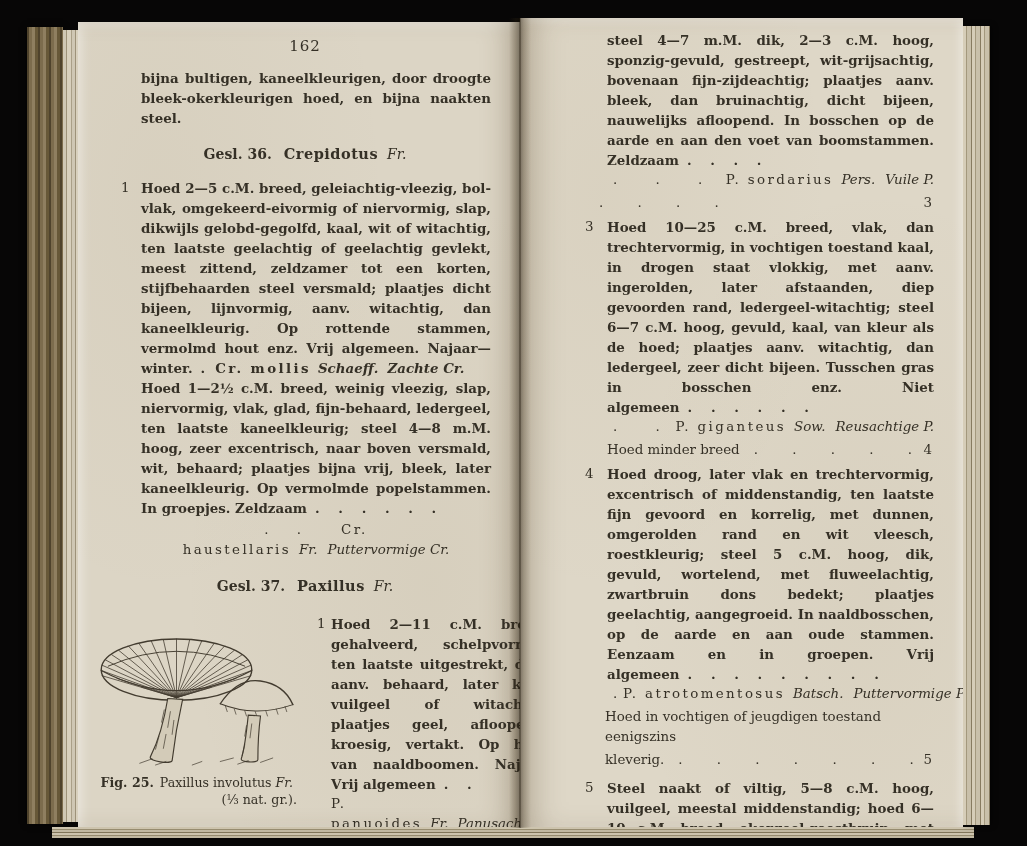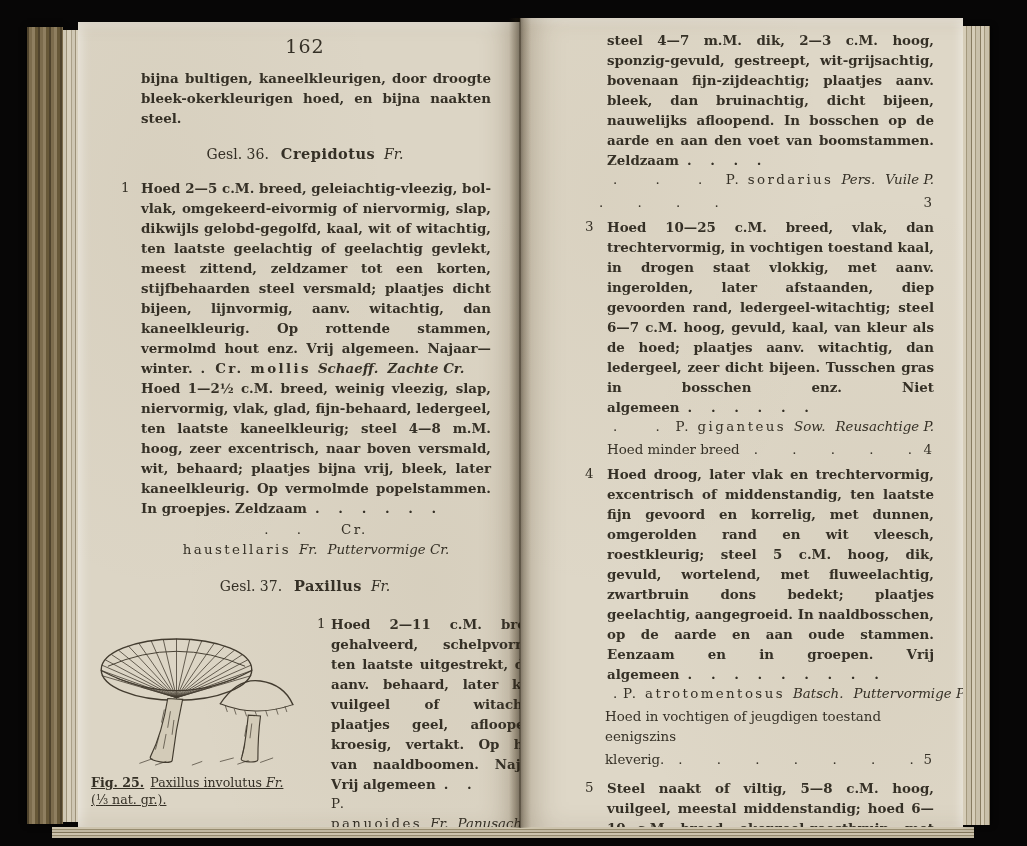--- a/index.html
+++ b/index.html
@@ -48,26 +48,26 @@
     position:absolute; left:509px; top:18px; width:22px; height:810px;
     background:
       linear-gradient(90deg, transparent 46%, rgba(30,22,8,.75) 50%, transparent 54%),
       linear-gradient(90deg, rgba(50,38,18,0) 0%, rgba(50,38,18,.28) 32%, rgba(28,20,8,.4) 50%, rgba(50,38,18,.22) 68%, rgba(50,38,18,0) 100%);
   }
 
   .inner { position:absolute; inset:0; font-size:13.4px; line-height:20px; }
   .inner-left  { padding:14px 29px 0 41px; }
   .inner-right { padding:12px 29px 0 63px; }
 
-  .pagenum { text-align:center; font-size:19px; letter-spacing:1px; margin-bottom:12px; }
+  .pagenum { text-align:center; font-size:15px; letter-spacing:1px; margin-bottom:12px; }
   .just { text-align:justify; }
   p { margin:0;font-weight:bold; }
 
   .heading { text-align:center; margin:16px 0 14px; font-size:14px; }
-  .heading .gesl { margin-right:12px; }
+  .heading .gesl { margin-right:12px;font-weight:bold; }
   .heading .genus { font-weight:bold; letter-spacing:.5px; margin-right:9px; font-size:14.5px; }
   .it { font-style:italic; }
   .sp-name { letter-spacing:2.4px; }
 
   .item { position:relative; padding-left:22px; margin-top:4px; }
   .item > .num { position:absolute; left:2px; top:0; }
 
   .dots-inline { word-spacing:14px; padding-left:8px; white-space:nowrap; }
   .sp-inline { padding-left:10px; }
   .sp-inline .sp-name { margin-right:7px; }
@@ -88,21 +88,21 @@
   .keyline .label { white-space:nowrap; padding-left:22px; }
   .keyline .dots { flex:1 1 auto; overflow:hidden; white-space:nowrap; word-spacing:30px; padding:0 8px 0 14px; }
   .keyline .ref { padding-right:2px; }
   .key-cont { padding-left:22px; margin-top:3px; }
   .key-cont-line2 .label { padding-left:22px; }
 
   
   .paxrow { display:flex; margin-top:2px; }
   .figcol { flex:0 0 218px; margin-left:-34px; padding-top:10px; }
   .paxtext { flex:1 1 auto; padding-left:12px; }
-  .caption { font-size:12.6px; line-height:17px; text-align:left; margin-top:4px; padding:0 6px;text-decoration:underline; }
+  .caption { font-size:12.6px; line-height:17px; text-align:right; margin-top:4px; padding:0 6px; }
   .caption .figlab { font-weight:bold; margin-right:6px; }
   .caption .auth { margin-right:4px; }
   svg.mush { display:block; margin:0 auto; }
 </style>
 </head>
 <body>
 
 <div class="book">
 
   <div class="edge-left"></div>

